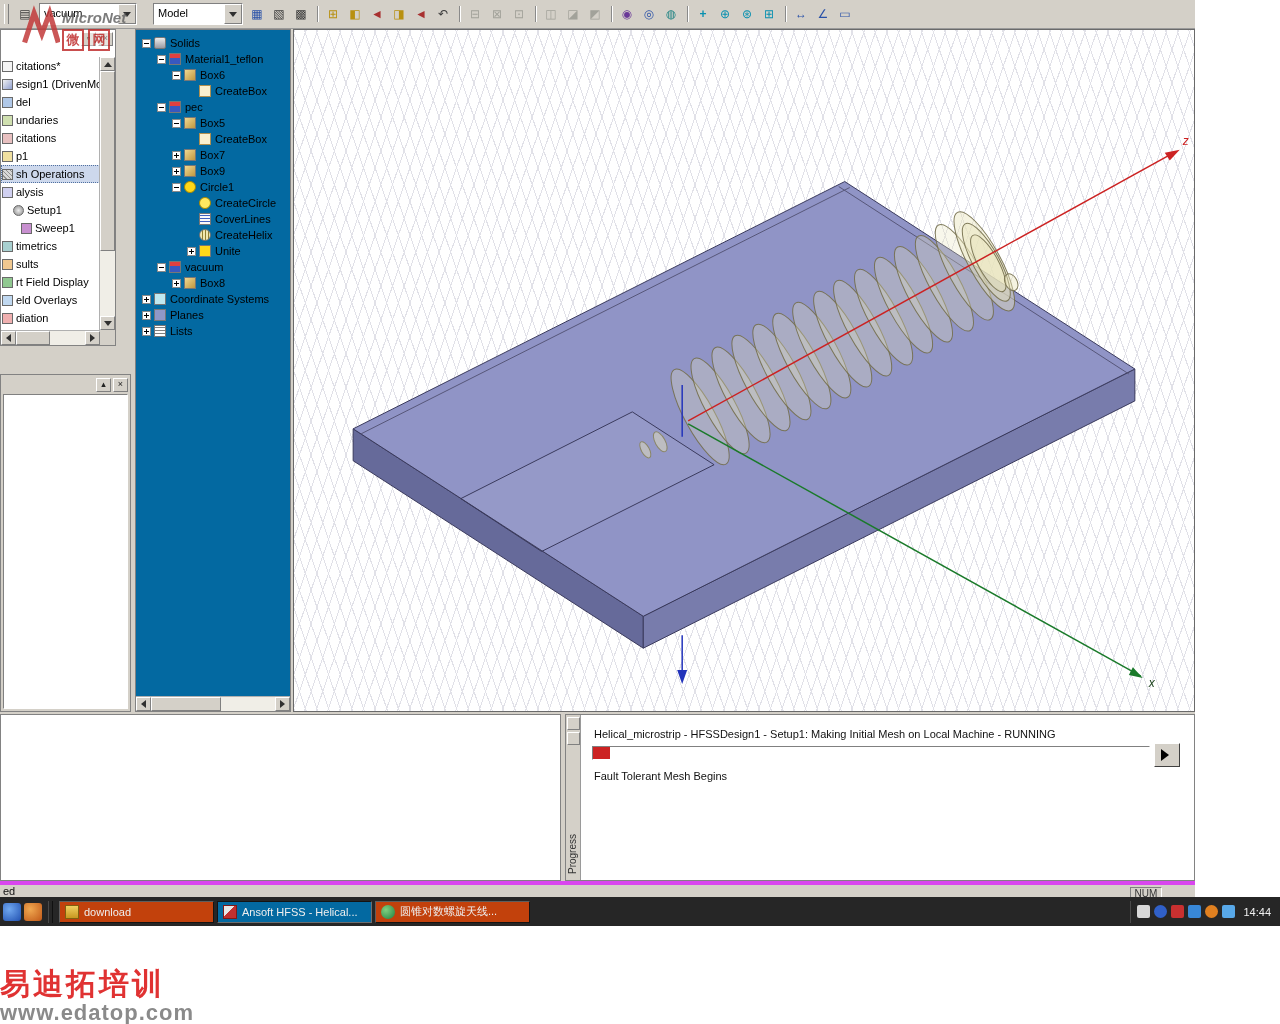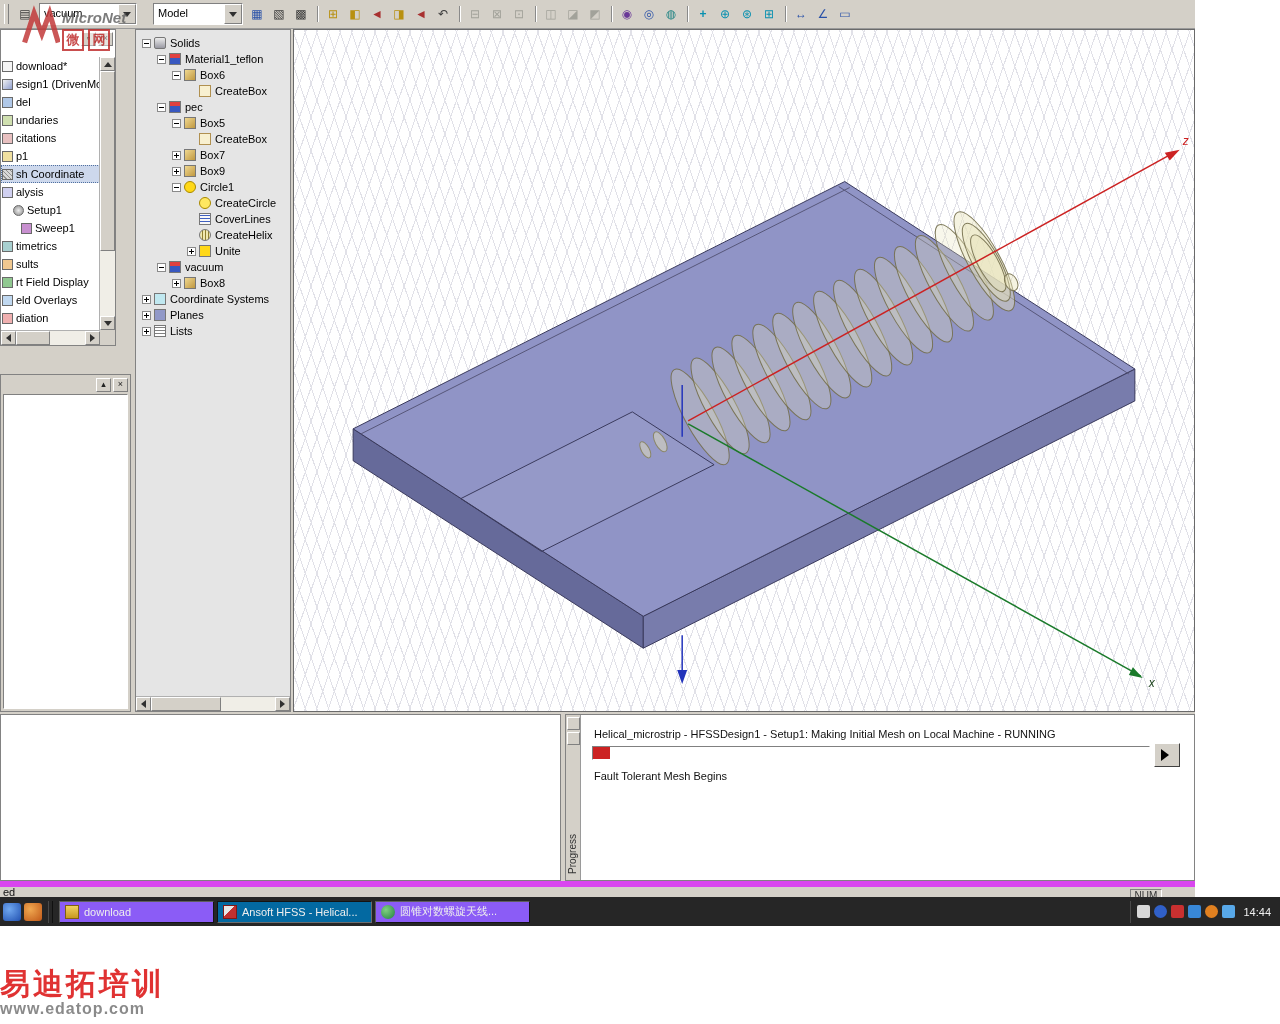--- a/index.html
+++ b/index.html
@@ -68,21 +68,21 @@
   .sb-corner{position:absolute;right:0;bottom:0;width:15px;height:15px;background:#d4d0c8;}
 
   
   .lower-panel{position:absolute;left:0;top:374px;width:131px;height:338px;background:#d4d0c8;
                border:1px solid #828282;box-sizing:border-box;}
   .lp-head{height:17px;display:flex;justify-content:flex-end;align-items:center;gap:2px;padding:1px 2px;}
   .lp-body{position:absolute;left:2px;right:2px;top:19px;bottom:2px;background:#fff;
            border:1px solid;border-color:#808080 #fff #fff #808080;}
 
   
-  .model-panel{position:absolute;left:135px;top:29px;width:156px;height:683px;background:#e5e5e5;
+  .model-panel{position:absolute;left:135px;top:29px;width:156px;height:683px;background:#0369a1;
                border:1px solid #828282;box-sizing:border-box;}
   .mtree{position:absolute;left:0;top:5px;right:0;bottom:15px;overflow:hidden;}
   .mrow{display:flex;align-items:center;height:16px;font-size:11px;white-space:nowrap;overflow:hidden;}
   .d0{padding-left:6px}.d1{padding-left:21px}.d2{padding-left:36px}.d3{padding-left:51px}
   .tg{width:9px;height:9px;border:1px solid #8a8a8a;background:#fff;position:relative;margin-right:3px;flex:none;box-sizing:border-box;}
   .tg.minus::before,.tg.plus::before{content:"";position:absolute;left:1px;right:1px;top:3px;height:1px;background:#000;}
   .tg.plus::after{content:"";position:absolute;top:1px;bottom:1px;left:3px;width:1px;background:#000;}
   .tg.none{visibility:hidden;}
   .mi{width:12px;height:12px;margin-right:4px;flex:none;border:1px solid #777;box-sizing:border-box;background:#eee;}
   .solids-icon{background:linear-gradient(180deg,#ececec,#9a9aa4);border-radius:2px;}
@@ -121,34 +121,34 @@
   .prog-title{position:absolute;left:28px;top:13px;font-size:11px;color:#111;white-space:nowrap;}
   .prog-bar{position:absolute;left:26px;top:31px;width:558px;height:14px;background:#fff;
             border:1px solid;border-color:#808080 #fff #fff #808080;box-sizing:border-box;}
   .prog-fill{height:100%;background:#cc2222;width:3%;}
   .run-btn{position:absolute;right:14px;top:28px;width:24px;height:22px;background:#d4d0c8;
            border:1px solid;border-color:#fff #404040 #404040 #fff;display:flex;align-items:center;justify-content:center;}
   .run-btn .tri-right{border-left:8px solid #000;border-top:6px solid transparent;border-bottom:6px solid transparent;margin:0;}
   .prog-msg{position:absolute;left:28px;top:55px;font-size:11px;color:#111;}
 
   
-  .statusbar{position:absolute;left:0;top:881px;width:1195px;height:16px;background:#d4d0c8;border-top:6px solid #d946ef;
+  .statusbar{position:absolute;left:0;top:881px;width:1195px;height:16px;background:#d4d0c8;border-top:4px solid #d946ef;
              font-size:11px;display:flex;align-items:center;box-sizing:border-box;}
   .status-left{padding-left:3px;color:#111;}
   .status-num{position:absolute;right:33px;top:2px;width:30px;height:12px;border:1px solid;
               border-color:#808080 #fff #fff #808080;font-size:10px;line-height:12px;text-align:center;color:#333;}
 
   
   .taskbar{position:absolute;left:0;top:897px;width:1280px;height:29px;background:#262626;display:flex;
            align-items:center;padding:0 3px;box-sizing:border-box;gap:3px;}
   .ql{width:18px;height:18px;border-radius:3px;flex:none;}
   .ql-ie{background:radial-gradient(circle at 35% 35%,#70a8f0,#2050b0);}
   .ql-app{background:radial-gradient(circle at 35% 35%,#f0a850,#c05818);}
   .tb-sep{width:3px;height:22px;border-left:1px solid #4a4a4a;border-right:1px solid #101010;margin:0 3px;flex:none;}
-  .task-btn{width:155px;height:22px;background:#8b5cf6;border:1px solid;border-color:#5e5e5e #141414 #141414 #5e5e5e;
+  .task-btn{width:155px;height:22px;background:#c2410c;border:1px solid;border-color:#5e5e5e #141414 #141414 #5e5e5e;
             color:#eee;font-size:11px;display:flex;align-items:center;gap:5px;padding:0 5px;box-sizing:border-box;
             white-space:nowrap;overflow:hidden;flex:none;}
   .task-btn.active{background:#0369a1;border-color:#141414 #6e6e6e #6e6e6e #141414;}
   .tb-icon{width:14px;height:14px;flex:none;}
   .tb-folder{background:linear-gradient(180deg,#f0d060,#c89820);border:1px solid #806010;box-sizing:border-box;}
   .tb-hfss{background:linear-gradient(135deg,#e8e8e8 45%,#c03030 45%);border:1px solid #801818;box-sizing:border-box;}
   .tb-ie{background:radial-gradient(circle at 35% 35%,#80d080,#208040);border-radius:50%;}
   .tb-spacer{flex:1;}
   .tray{display:flex;align-items:center;gap:4px;padding:0 6px;border-left:1px solid #4a4a4a;height:22px;}
   .tray-icon{width:13px;height:13px;border-radius:2px;flex:none;}
@@ -157,21 +157,21 @@
   .tr-sec{background:#c83030;}
   .tr-net{background:#3888d8;}
   .tr-upd{background:#e08020;border-radius:50%;}
   .tr-vol{background:#58a8e8;}
   .clock{color:#f0f0f0;font-size:11px;margin-left:4px;}
 
   
   .bottom-strip{position:absolute;left:0;top:926px;width:1280px;height:98px;background:#fff;
                 box-sizing:border-box;padding:42px 12px 0 0;}
   .wm-title{font-size:30px;font-weight:bold;color:#e03232;letter-spacing:3px;line-height:1.05;}
-  .wm-url{font-size:16px;font-weight:bold;color:#8a8a8a;letter-spacing:1px;}
+  .wm-url{font-size:22px;font-weight:bold;color:#8a8a8a;letter-spacing:1px;}
   .wm-top{position:absolute;left:22px;top:1px;width:160px;height:58px;z-index:50;pointer-events:none;opacity:.85;}
   .wm-logo{position:absolute;left:0;top:3px;}
   .wm-brand{position:absolute;left:40px;top:8px;font-size:15px;font-weight:bold;color:#666;font-style:italic;}
   .wm-chars{position:absolute;left:40px;top:28px;display:flex;gap:4px;}
   .wm-char{width:18px;height:18px;border:2px solid #c03030;color:#c03030;font-size:13px;font-weight:bold;
            display:flex;align-items:center;justify-content:center;background:rgba(255,255,255,.5);box-sizing:content-box;}
 </style>
 </head>
 <body>
 
@@ -302,21 +302,21 @@
     <div class="pp-btns">
 
         <div class="mini-btn"><span>▫</span></div>
 
         <div class="mini-btn"><span>×</span></div>
       </div>
     <div class="ptree">
 
         <div class="prow">
           <span class="pi project-icon"></span>
-          <span>download*</span>
+          <span>citations*</span>
         </div>
 
         <div class="prow">
           <span class="pi design-icon"></span>
           <span>esign1 (DrivenMod</span>
         </div>
 
         <div class="prow">
           <span class="pi model-icon"></span>
           <span>del</span>
@@ -332,21 +332,21 @@
           <span>citations</span>
         </div>
 
         <div class="prow">
           <span class="pi port-icon"></span>
           <span>p1</span>
         </div>
 
         <div class="prow selected">
           <span class="pi mesh-ops-icon"></span>
-          <span>sh Coordinate</span>
+          <span>sh Operations</span>
         </div>
 
         <div class="prow">
           <span class="pi analysis-icon"></span>
           <span>alysis</span>
         </div>
 
         <div class="prow ind1">
           <span class="pi setup-icon"></span>
           <span>Setup1</span>

